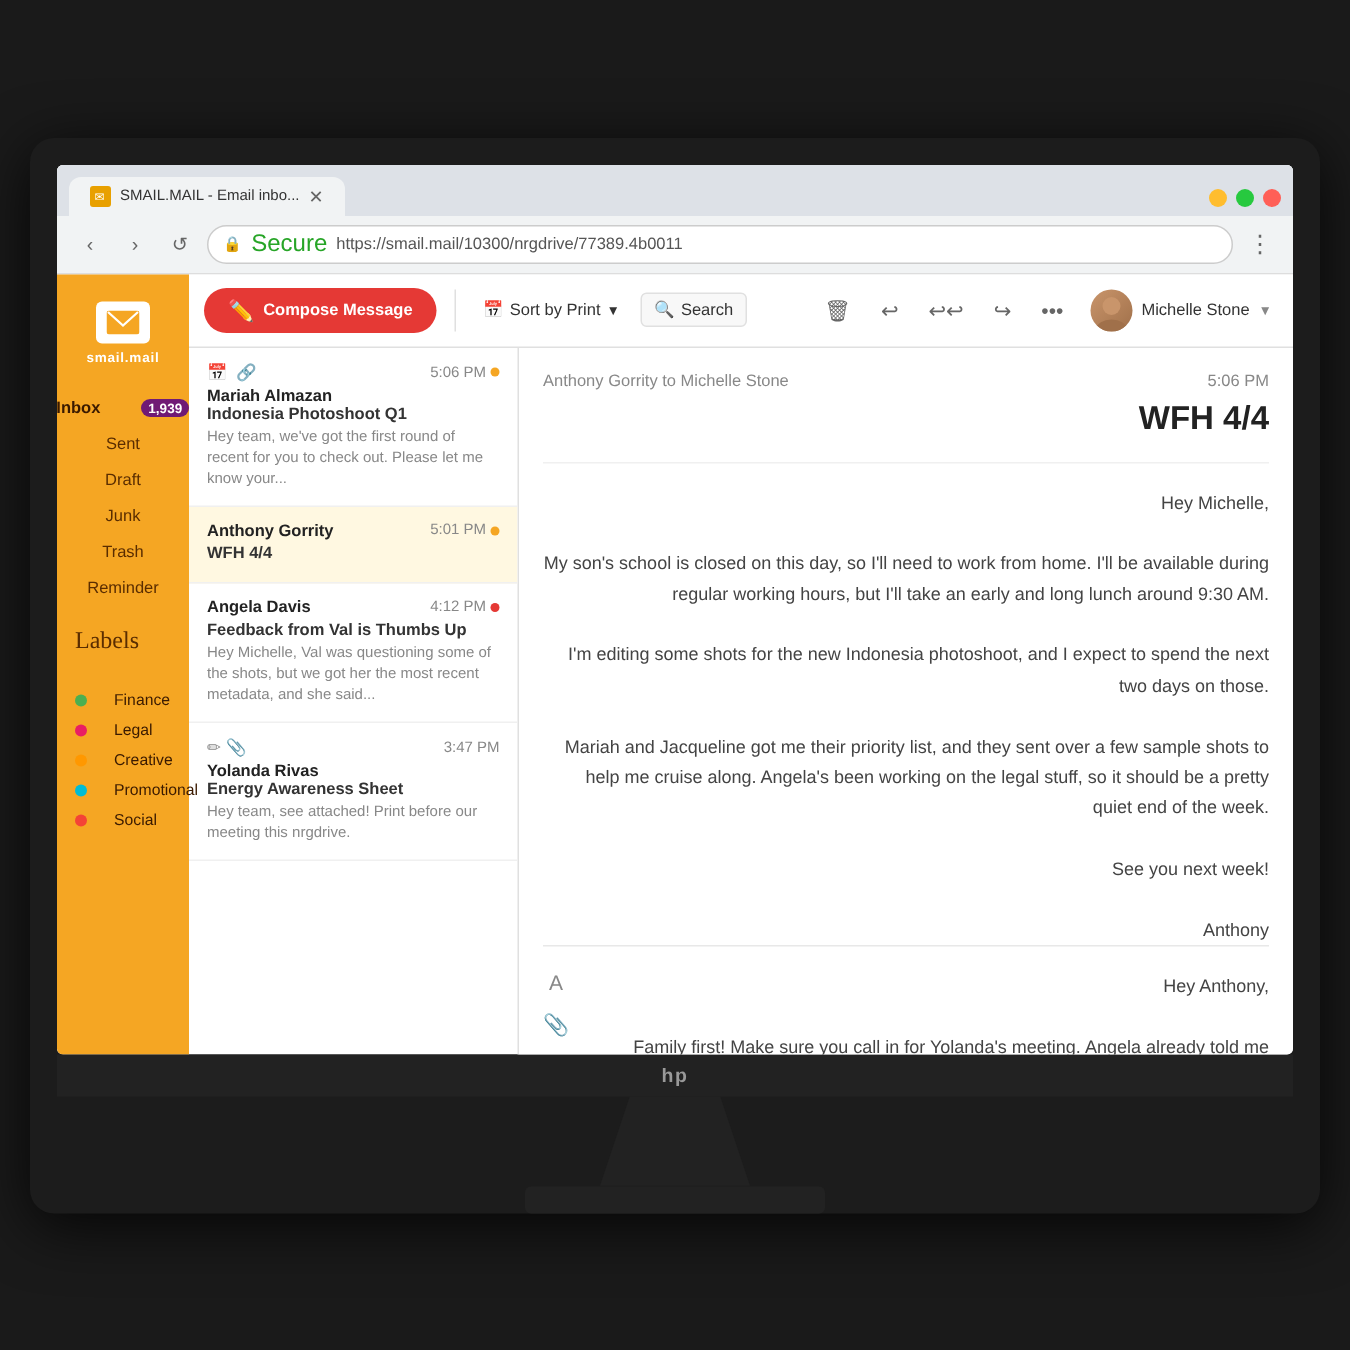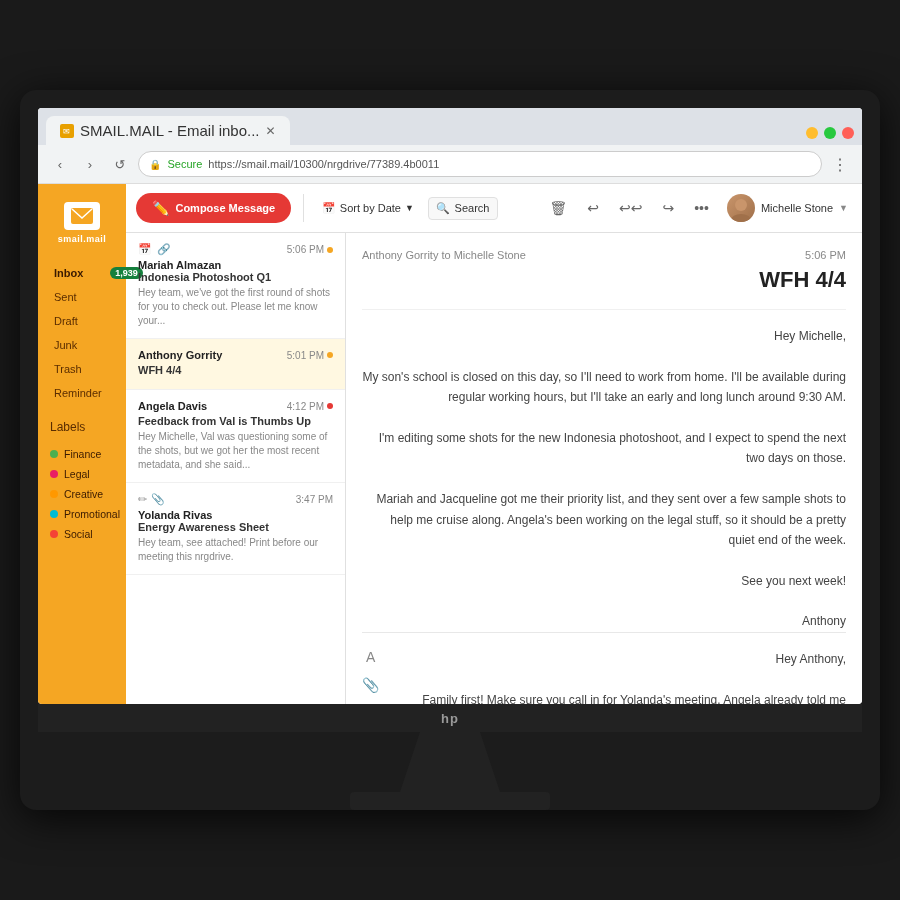--- a/index.html
+++ b/index.html
@@ -220,61 +220,62 @@
 
     .sidebar-nav {
       display: flex;
       flex-direction: column;
       padding: 0 8px;
       gap: 2px;
     }
 
     .sidebar-nav-item {
       display: flex;
-      justify-content: flex-start;
+      justify-content: center;
       align-items: center;
       padding: 5px 8px;
       border-radius: 4px;
       cursor: pointer;
       font-size: 11px;
       color: #5a2d00;
       gap: 27px;
     }
 
     .sidebar-nav-item.active {
       font-weight: 600;
       color: #3a1a00;
     }
 
     .nav-badge {
-      background: #15803d;
+      background: #701a75;
       color: #fff;
       font-size: 9px;
       font-weight: bold;
       padding: 1px 5px;
       border-radius: 10px;
     }
 
     .sidebar-labels {
       margin-top: 16px;
       padding: 0 8px;
     }
 
     .labels-title {
-      font-size: 12px;
+      font-size: 16px;
       color: #5a2d00;
       font-weight: 500;
-      margin-bottom: 10px;
+      margin-bottom: 20px;
       padding-left: 4px;
+      font-family: Liberation Serif, serif;
     }
 
     .label-item {
       display: flex;
       align-items: center;
-      gap: 6px;
+      gap: 18px;
       padding: 4px 4px;
       cursor: pointer;
       border-radius: 4px;
       font-size: 10.5px;
       color: #3a1a00;
     }
 
     .label-dot {
       width: 8px;
       height: 8px;
@@ -508,36 +509,36 @@
 
     <div class="browser-chrome">
       <div class="browser-tabs">
         <div class="browser-tab">
           <div class="browser-tab-icon">
             <svg width="10" height="10" viewBox="0 0 10 10">
                 <rect width="10" height="10" fill="#e8a000" rx="1"></rect>
                 <text x="1" y="8" font-size="8" fill="#fff">✉</text>
               </svg>
           </div>
-          <span style="font-size:15px;color:#333;">SMAIL.MAIL - Email inbo...</span>
+          <span style="font-size:10px;color:#333;">SMAIL.MAIL - Email inbo...</span>
           <span class="tab-close">✕</span>
         </div>
         <div class="win-controls" style="margin-left:auto;display:flex;gap:6px;align-items:flex-end;padding-bottom:6px;">
           <div class="win-btn win-btn-min">—</div>
           <div class="win-btn win-btn-max">□</div>
           <div class="win-btn win-btn-close">✕</div>
         </div>
       </div>
       <div class="browser-controls">
         <button class="browser-nav-btn">‹</button>
         <button class="browser-nav-btn">›</button>
         <button class="browser-nav-btn">↺</button>
         <div class="address-bar">
           <span class="lock-icon">🔒</span>
-          <span style="color:#27a527;font-size:11px;">Secure</span>
+          <span style="color:#27a527;font-size:16px;">Secure</span>
           <span class="url-text">https://smail.mail/10300/nrgdrive/77389.4b0011</span>
         </div>
         <button class="browser-menu-btn">⋮</button>
       </div>
     </div>
 
     <div class="app-container">
 
       <div class="sidebar">
         <div class="sidebar-logo">
@@ -602,21 +603,21 @@
         <div style="display:flex;align-items:center;border-bottom:1px solid #e0e0e0;background:#fff;padding:6px 10px;gap:8px;">
           <button class="compose-btn">
             <span style="font-size:14px;">✏️</span>
             <span>Compose Message</span>
           </button>
 
           <div style="width:1px;height:28px;background:#e0e0e0;margin:0 4px;"></div>
 
           <button class="sort-btn">
             <span>📅</span>
-            <span>Sort by Date</span>
+            <span>Sort by Print</span>
             <span style="font-size:9px;">▼</span>
           </button>
 
           <div class="search-btn" style="max-width:130px;">
             <span>🔍</span>
             <span>Search</span>
           </div>
 
           <div style="flex:1;"></div>
 
@@ -649,21 +650,21 @@
                     <span style="font-size:11px;color:#888;">📅</span>
                     <span style="font-size:11px;color:#888;">🔗</span>
                   </div>
                   <div class="email-time">
                     <span>5:06 PM</span>
                     <div class="email-unread-dot"></div>
                   </div>
                 </div>
                 <div class="email-sender">Mariah Almazan</div>
                 <div class="email-subject">Indonesia Photoshoot Q1</div>
-                <div class="email-preview">Hey team, we've got the first round of shots for you to check out. Please let me know your...</div>
+                <div class="email-preview">Hey team, we've got the first round of recent for you to check out. Please let me know your...</div>
               </div>
 
               <div class="email-item selected">
                 <div class="email-item-header">
                   <span class="email-sender">Anthony Gorrity</span>
                   <div class="email-time">
                     <span>5:01 PM</span>
                     <div class="email-unread-dot"></div>
                   </div>
                 </div>

